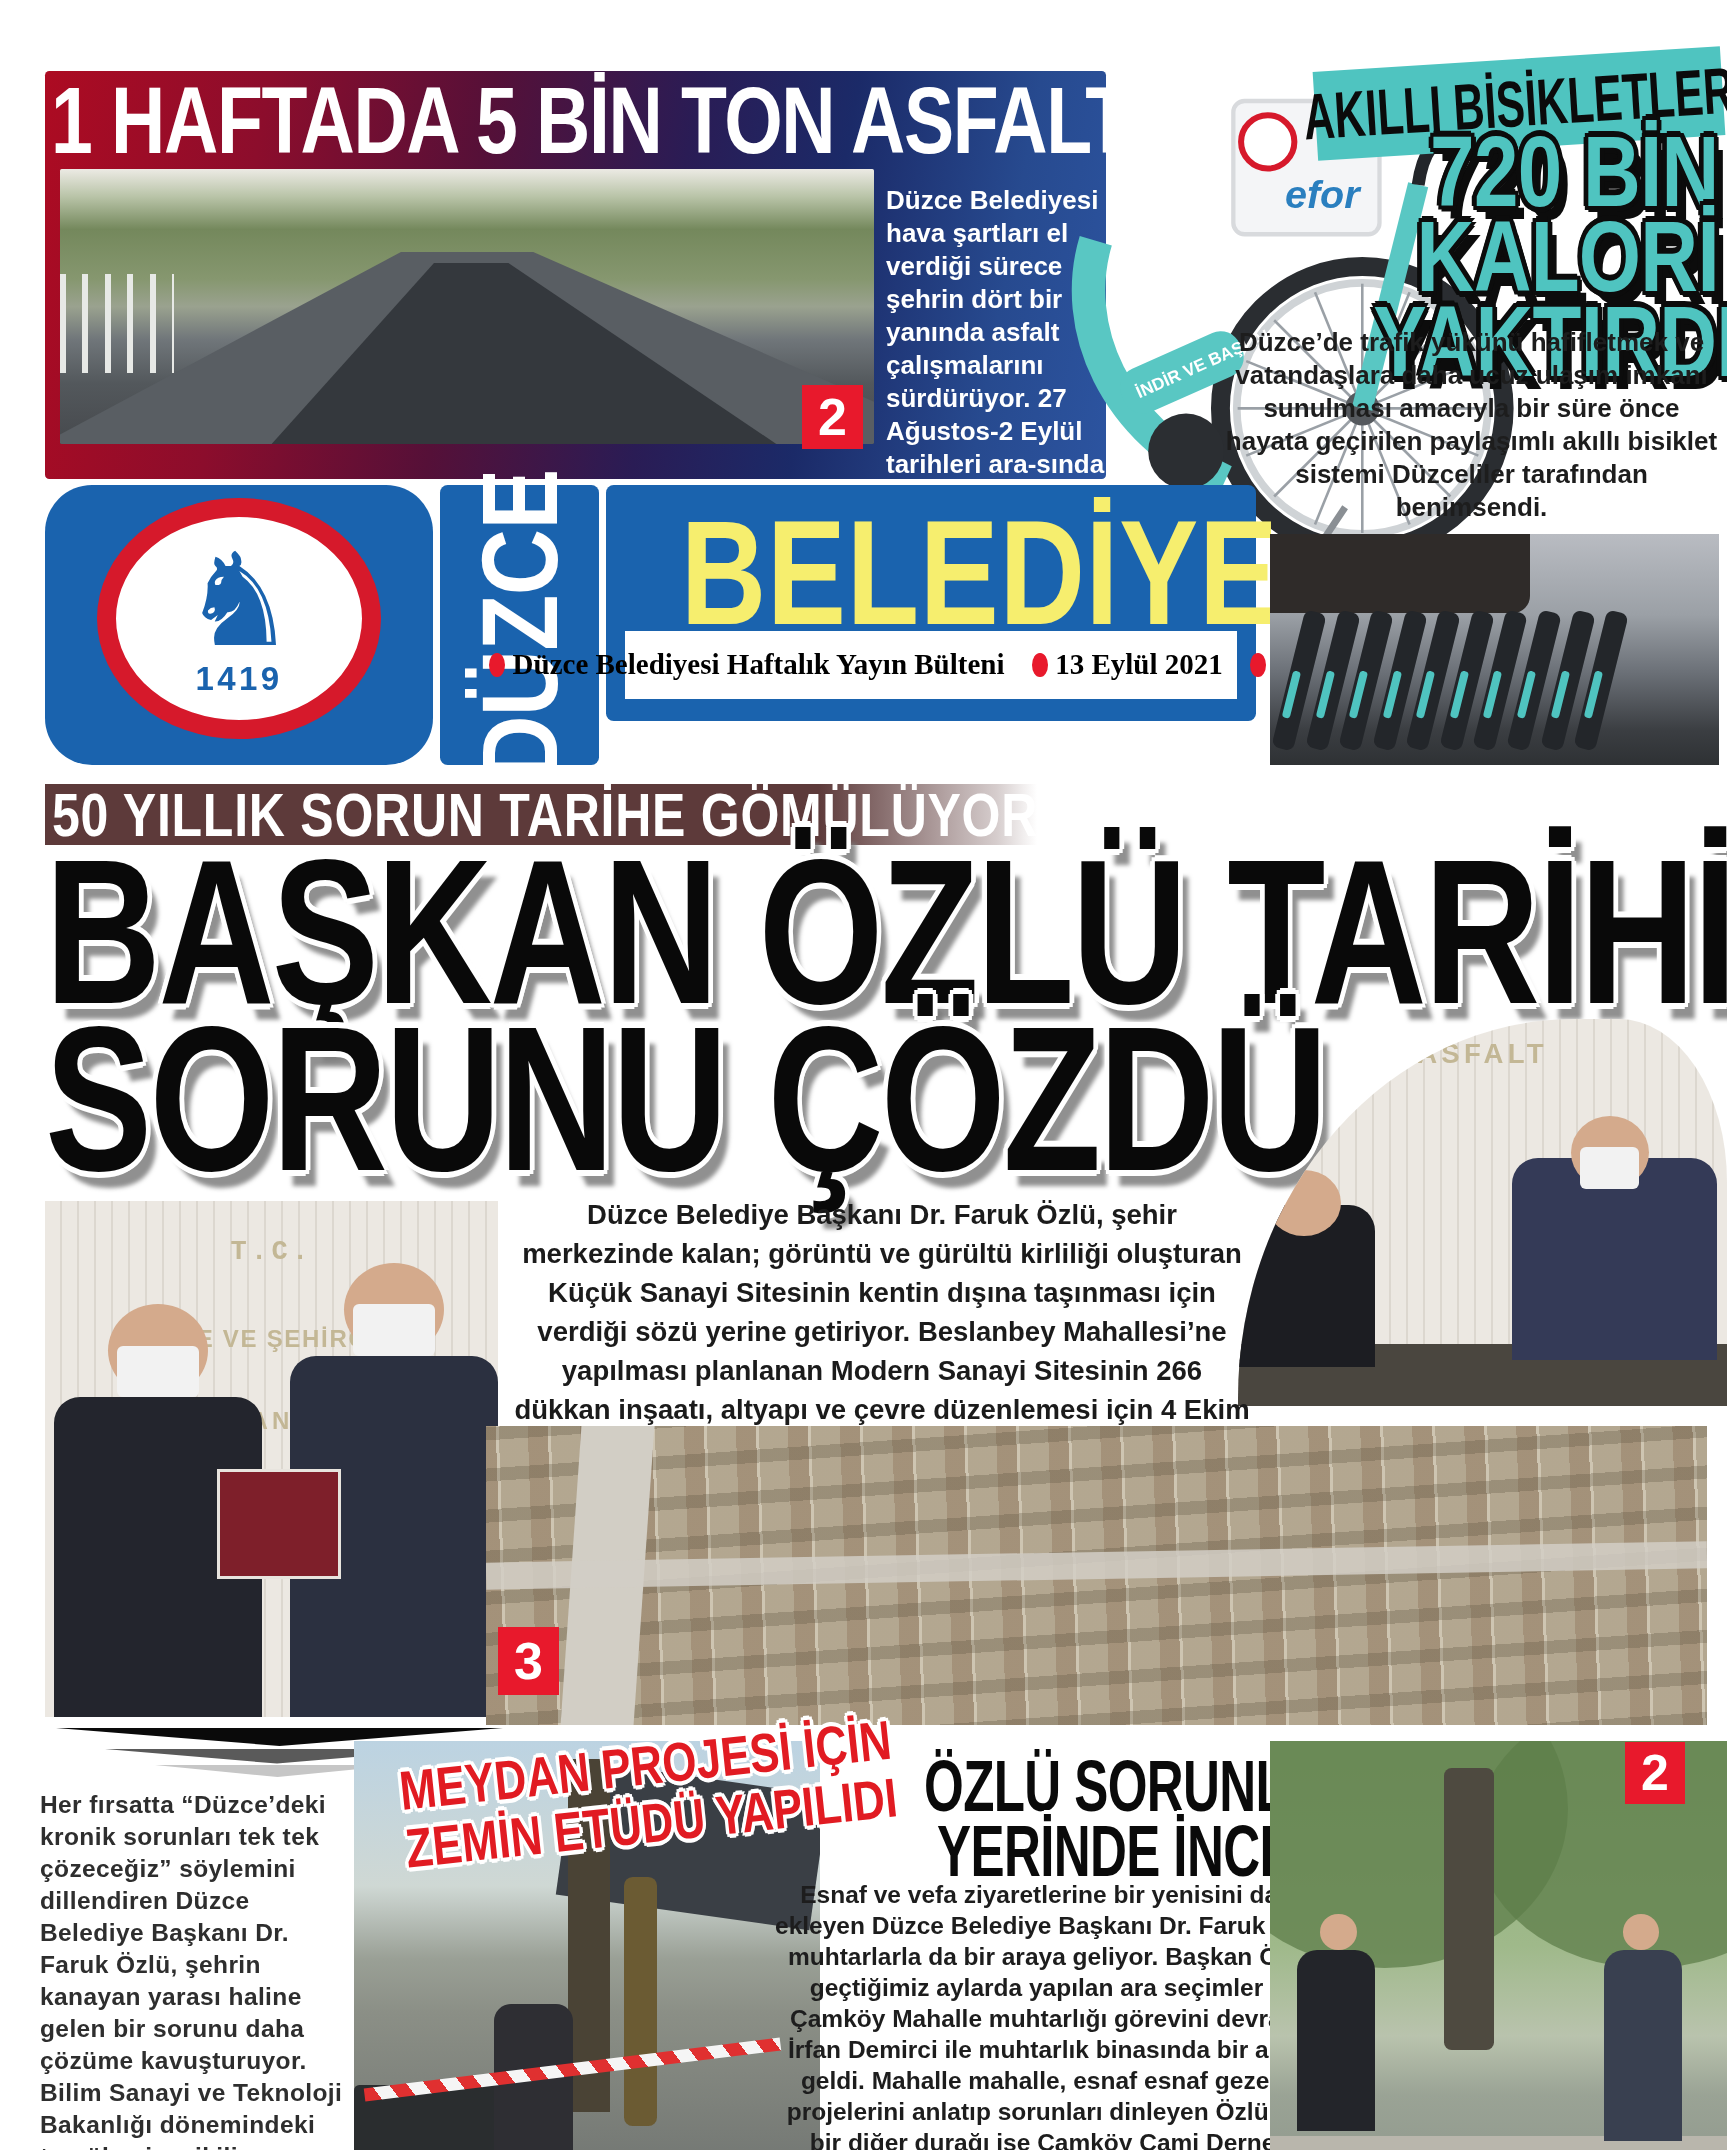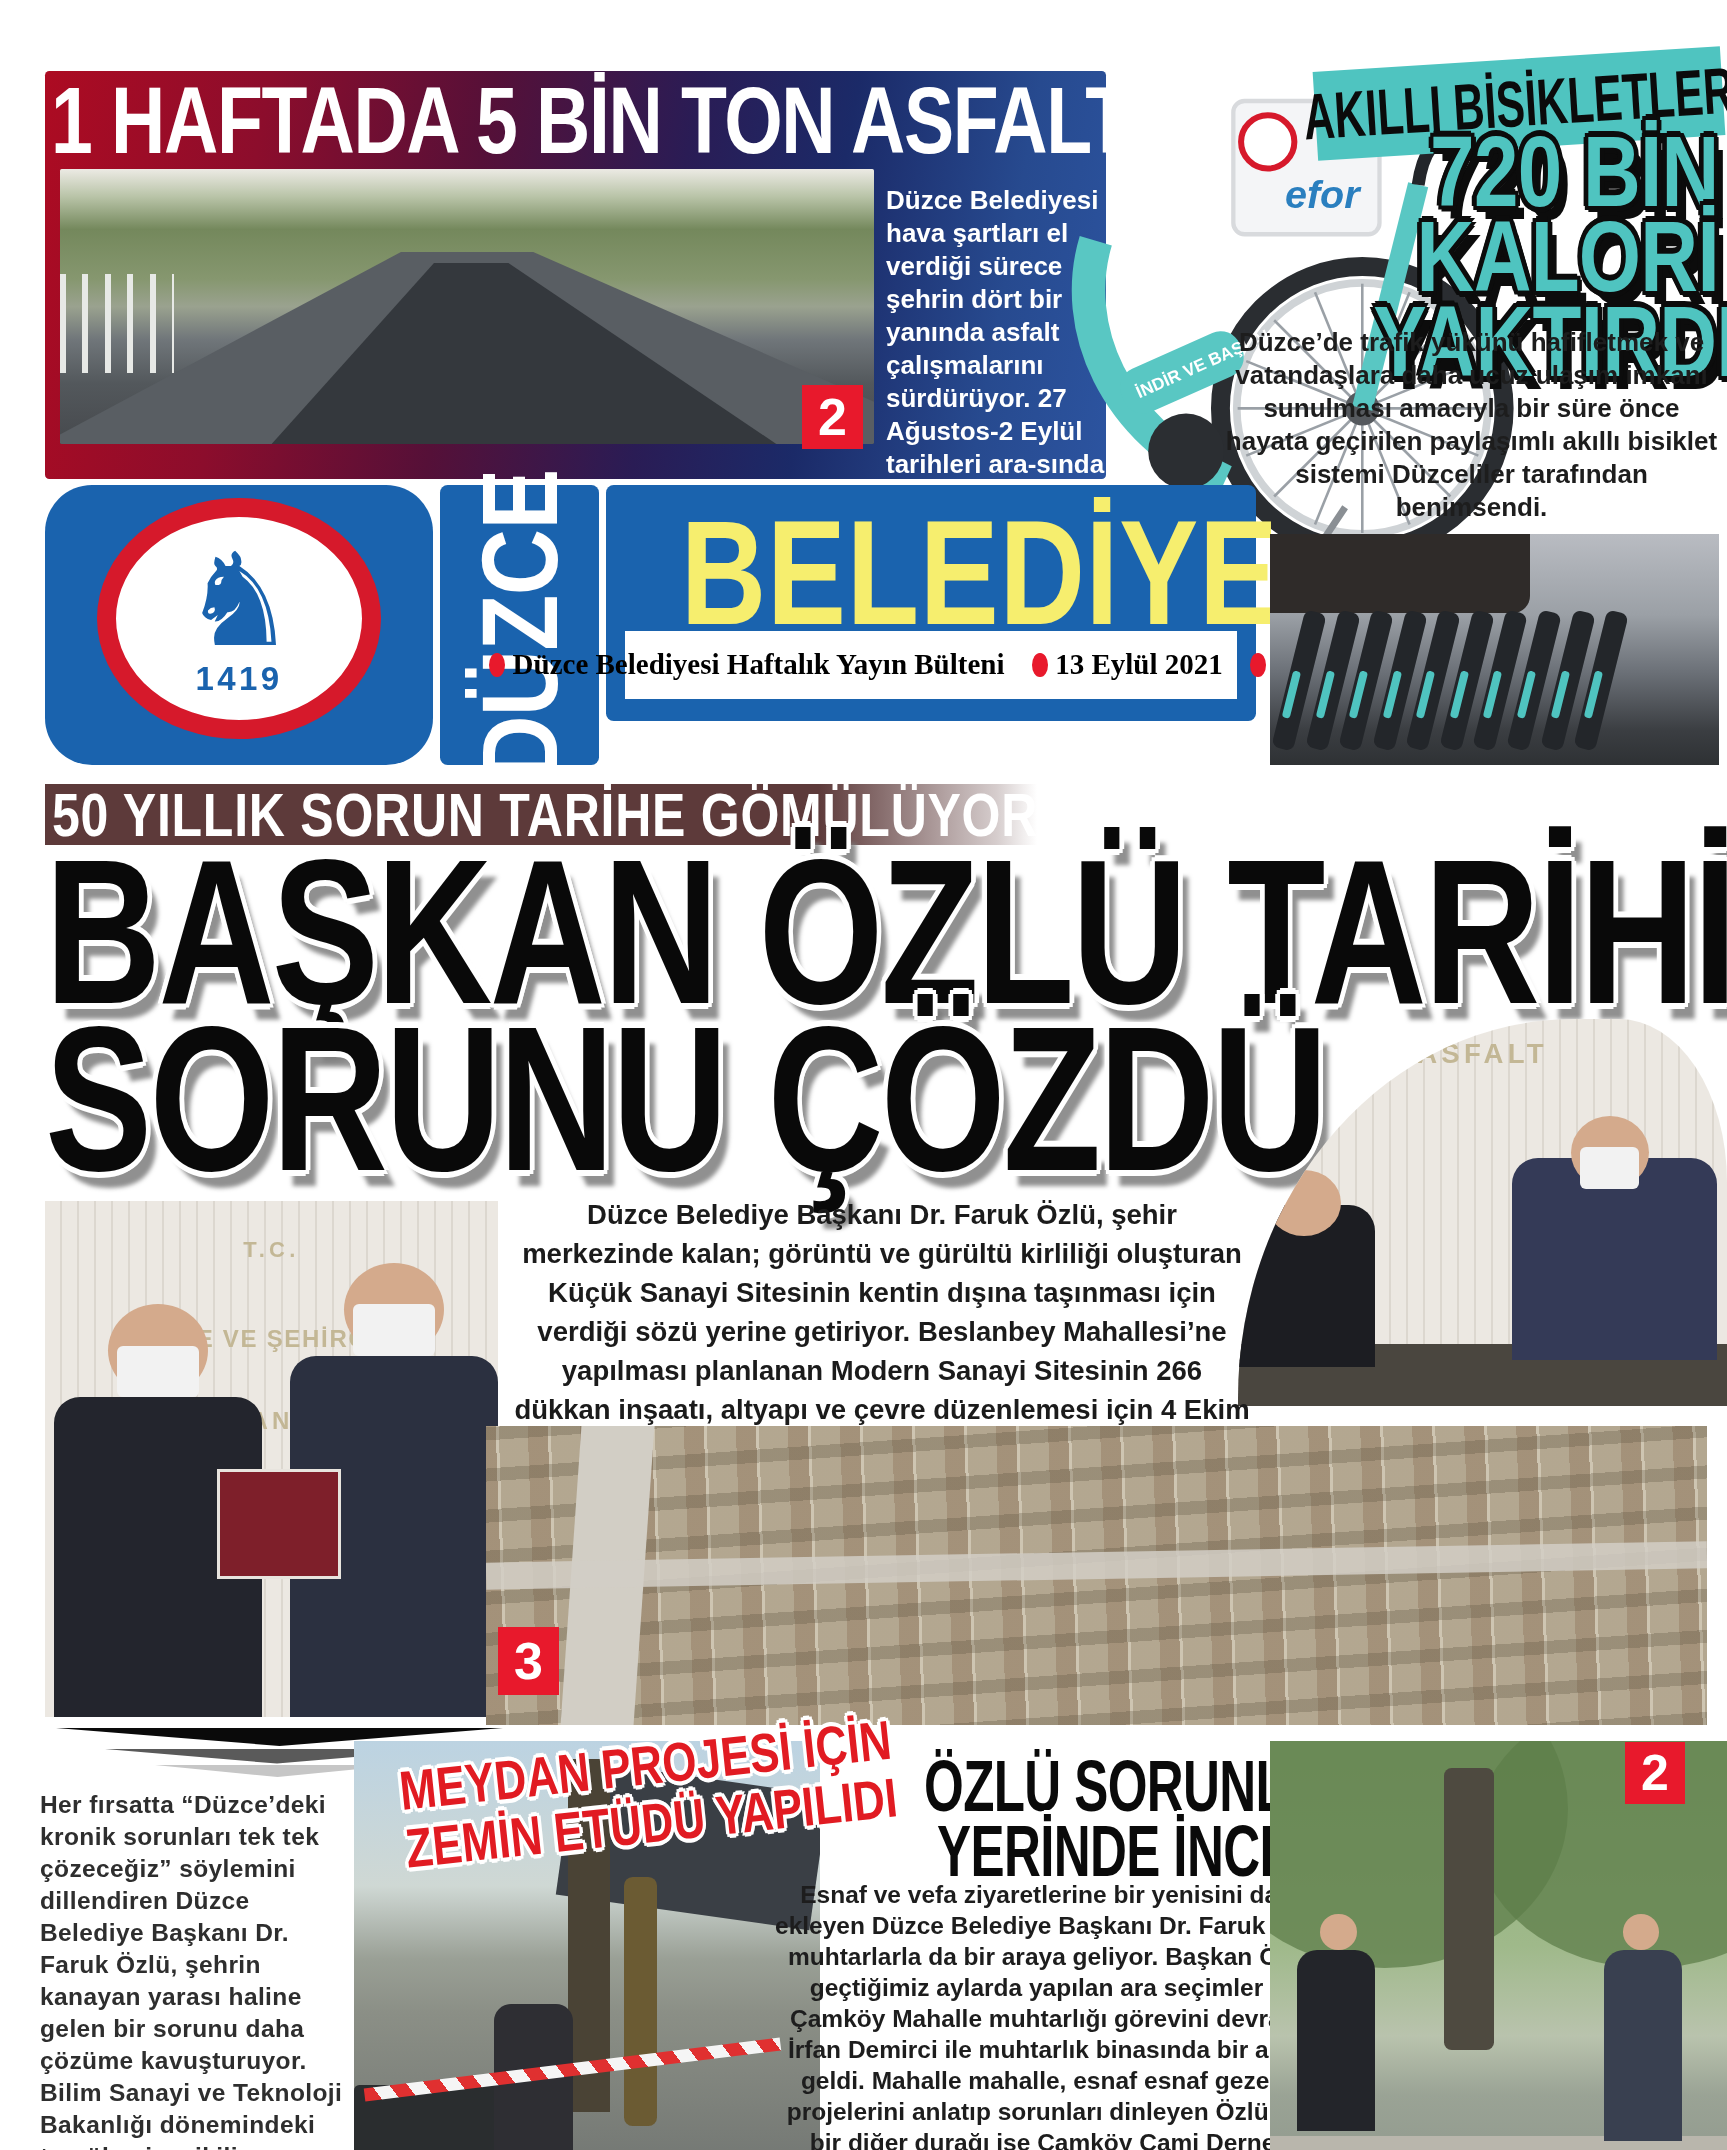--- a/index.html
+++ b/index.html
@@ -246,21 +246,21 @@
     <div class="fig" style="left:-6%;bottom:10%;width:34%;height:42%;background:#1c1d22;"></div>
     <div class="head" style="left:6%;bottom:44%;width:15%;height:17%;"></div>
     <div class="fig" style="right:2%;bottom:12%;width:42%;height:52%;background:#343a57;"></div>
     <div class="head" style="right:16%;bottom:56%;width:16%;height:19%;"></div>
     <div class="mask" style="right:18%;bottom:56%;width:12%;height:11%;"></div>
   </div>
 
   <div class="abs body-center">Düzce Belediye Başkanı Dr. Faruk Özlü, şehir merkezinde kalan; görüntü ve gürültü kirliliği oluşturan Küçük Sanayi Sitesinin kentin dışına taşınması için verdiği sözü yerine getiriyor. Beslanbey Mahallesi’ne yapılması planlanan Modern Sanayi Sitesinin 266 dükkan inşaatı, altyapı ve çevre düzenlemesi için 4 Ekim tarihinde ihaleye çıkılacak.</div>
 
   <div class="ph wall photo-sign">
-    <div class="wall-text" style="top:7%;font-size:22px;">T.C.</div>
+    <div class="wall-text" style="top:7%;font-size:27px;font-family:Liberation Mono, monospace;">T.C.</div>
     <div class="wall-text" style="top:24%;font-size:24px;letter-spacing:1.7px;">ÇEVRE VE ŞEHİRCİLİK</div>
     <div class="wall-text" style="top:40%;font-size:24px;">BAKANLIĞI</div>
     <div class="fig" style="left:2%;bottom:0;width:46%;height:62%;background:#23252d;"></div>
     <div class="head" style="left:14%;bottom:62%;width:22%;height:18%;"></div>
     <div class="mask" style="left:16%;bottom:62%;width:18%;height:10%;"></div>
     <div class="fig" style="right:0;bottom:0;width:46%;height:70%;background:#2b3040;"></div>
     <div class="head" style="right:12%;bottom:70%;width:22%;height:18%;"></div>
     <div class="mask" style="right:14%;bottom:70%;width:18%;height:10%;"></div>
     <div class="folder"></div>
   </div>

